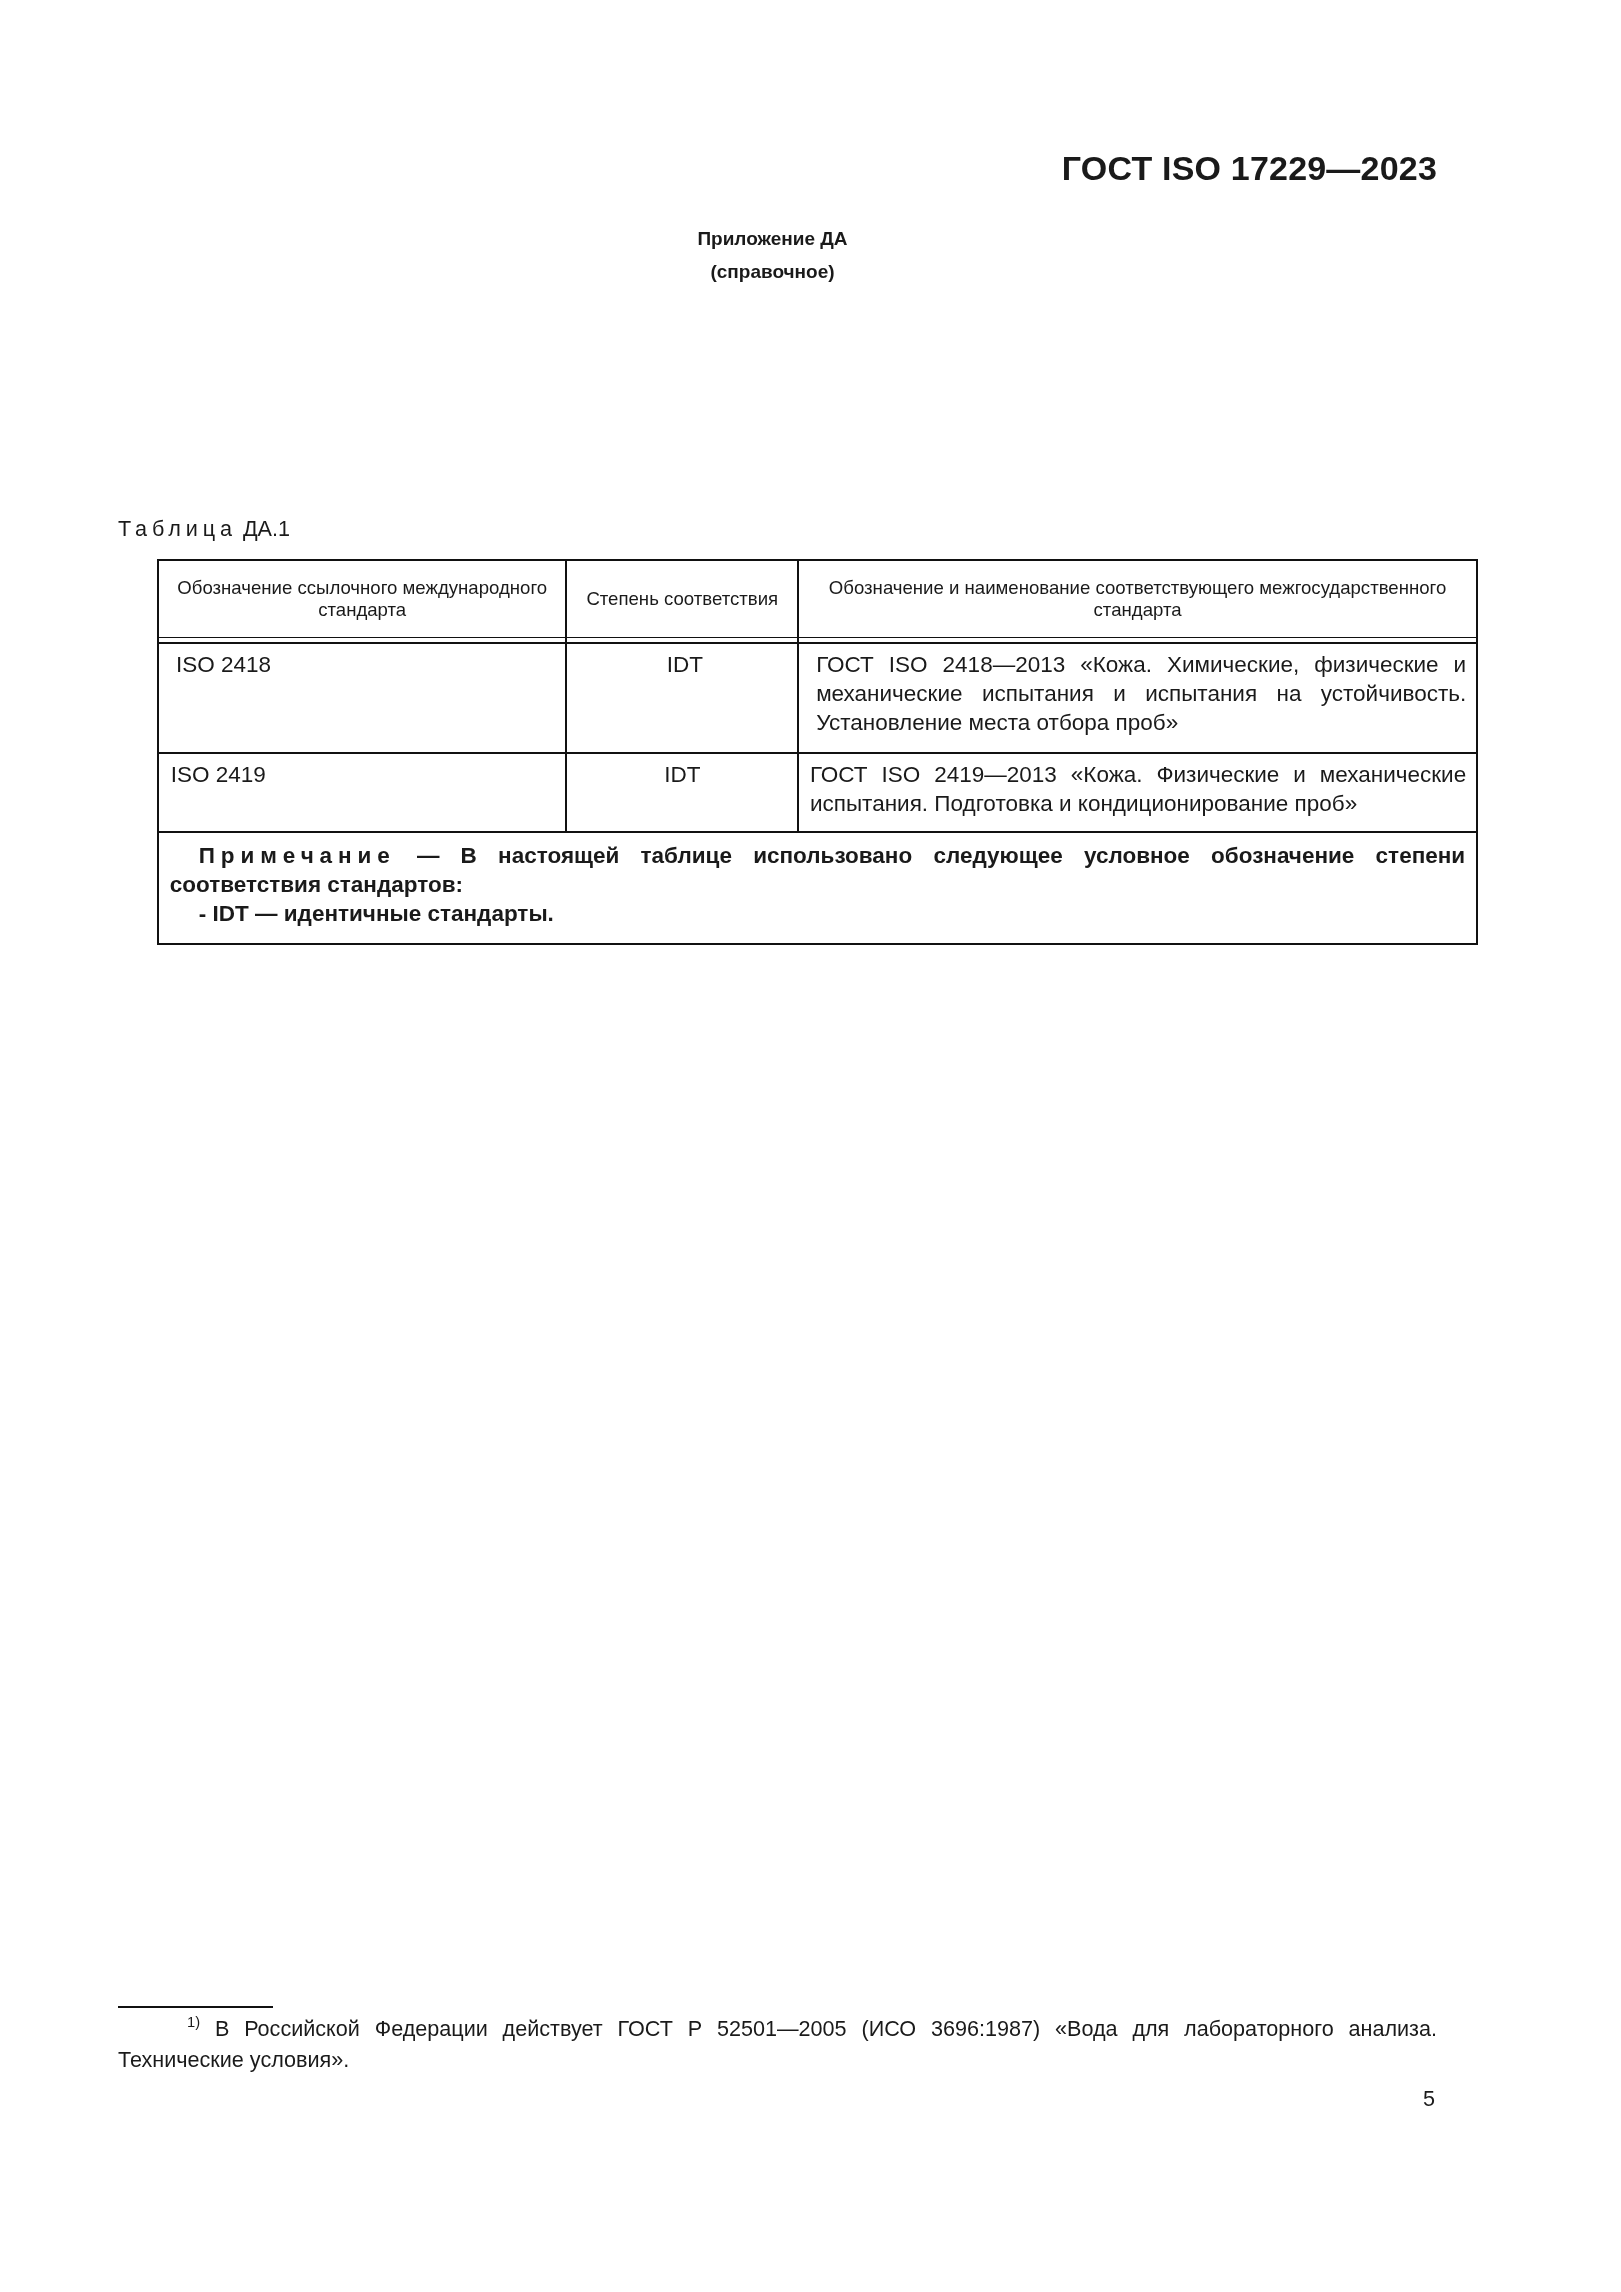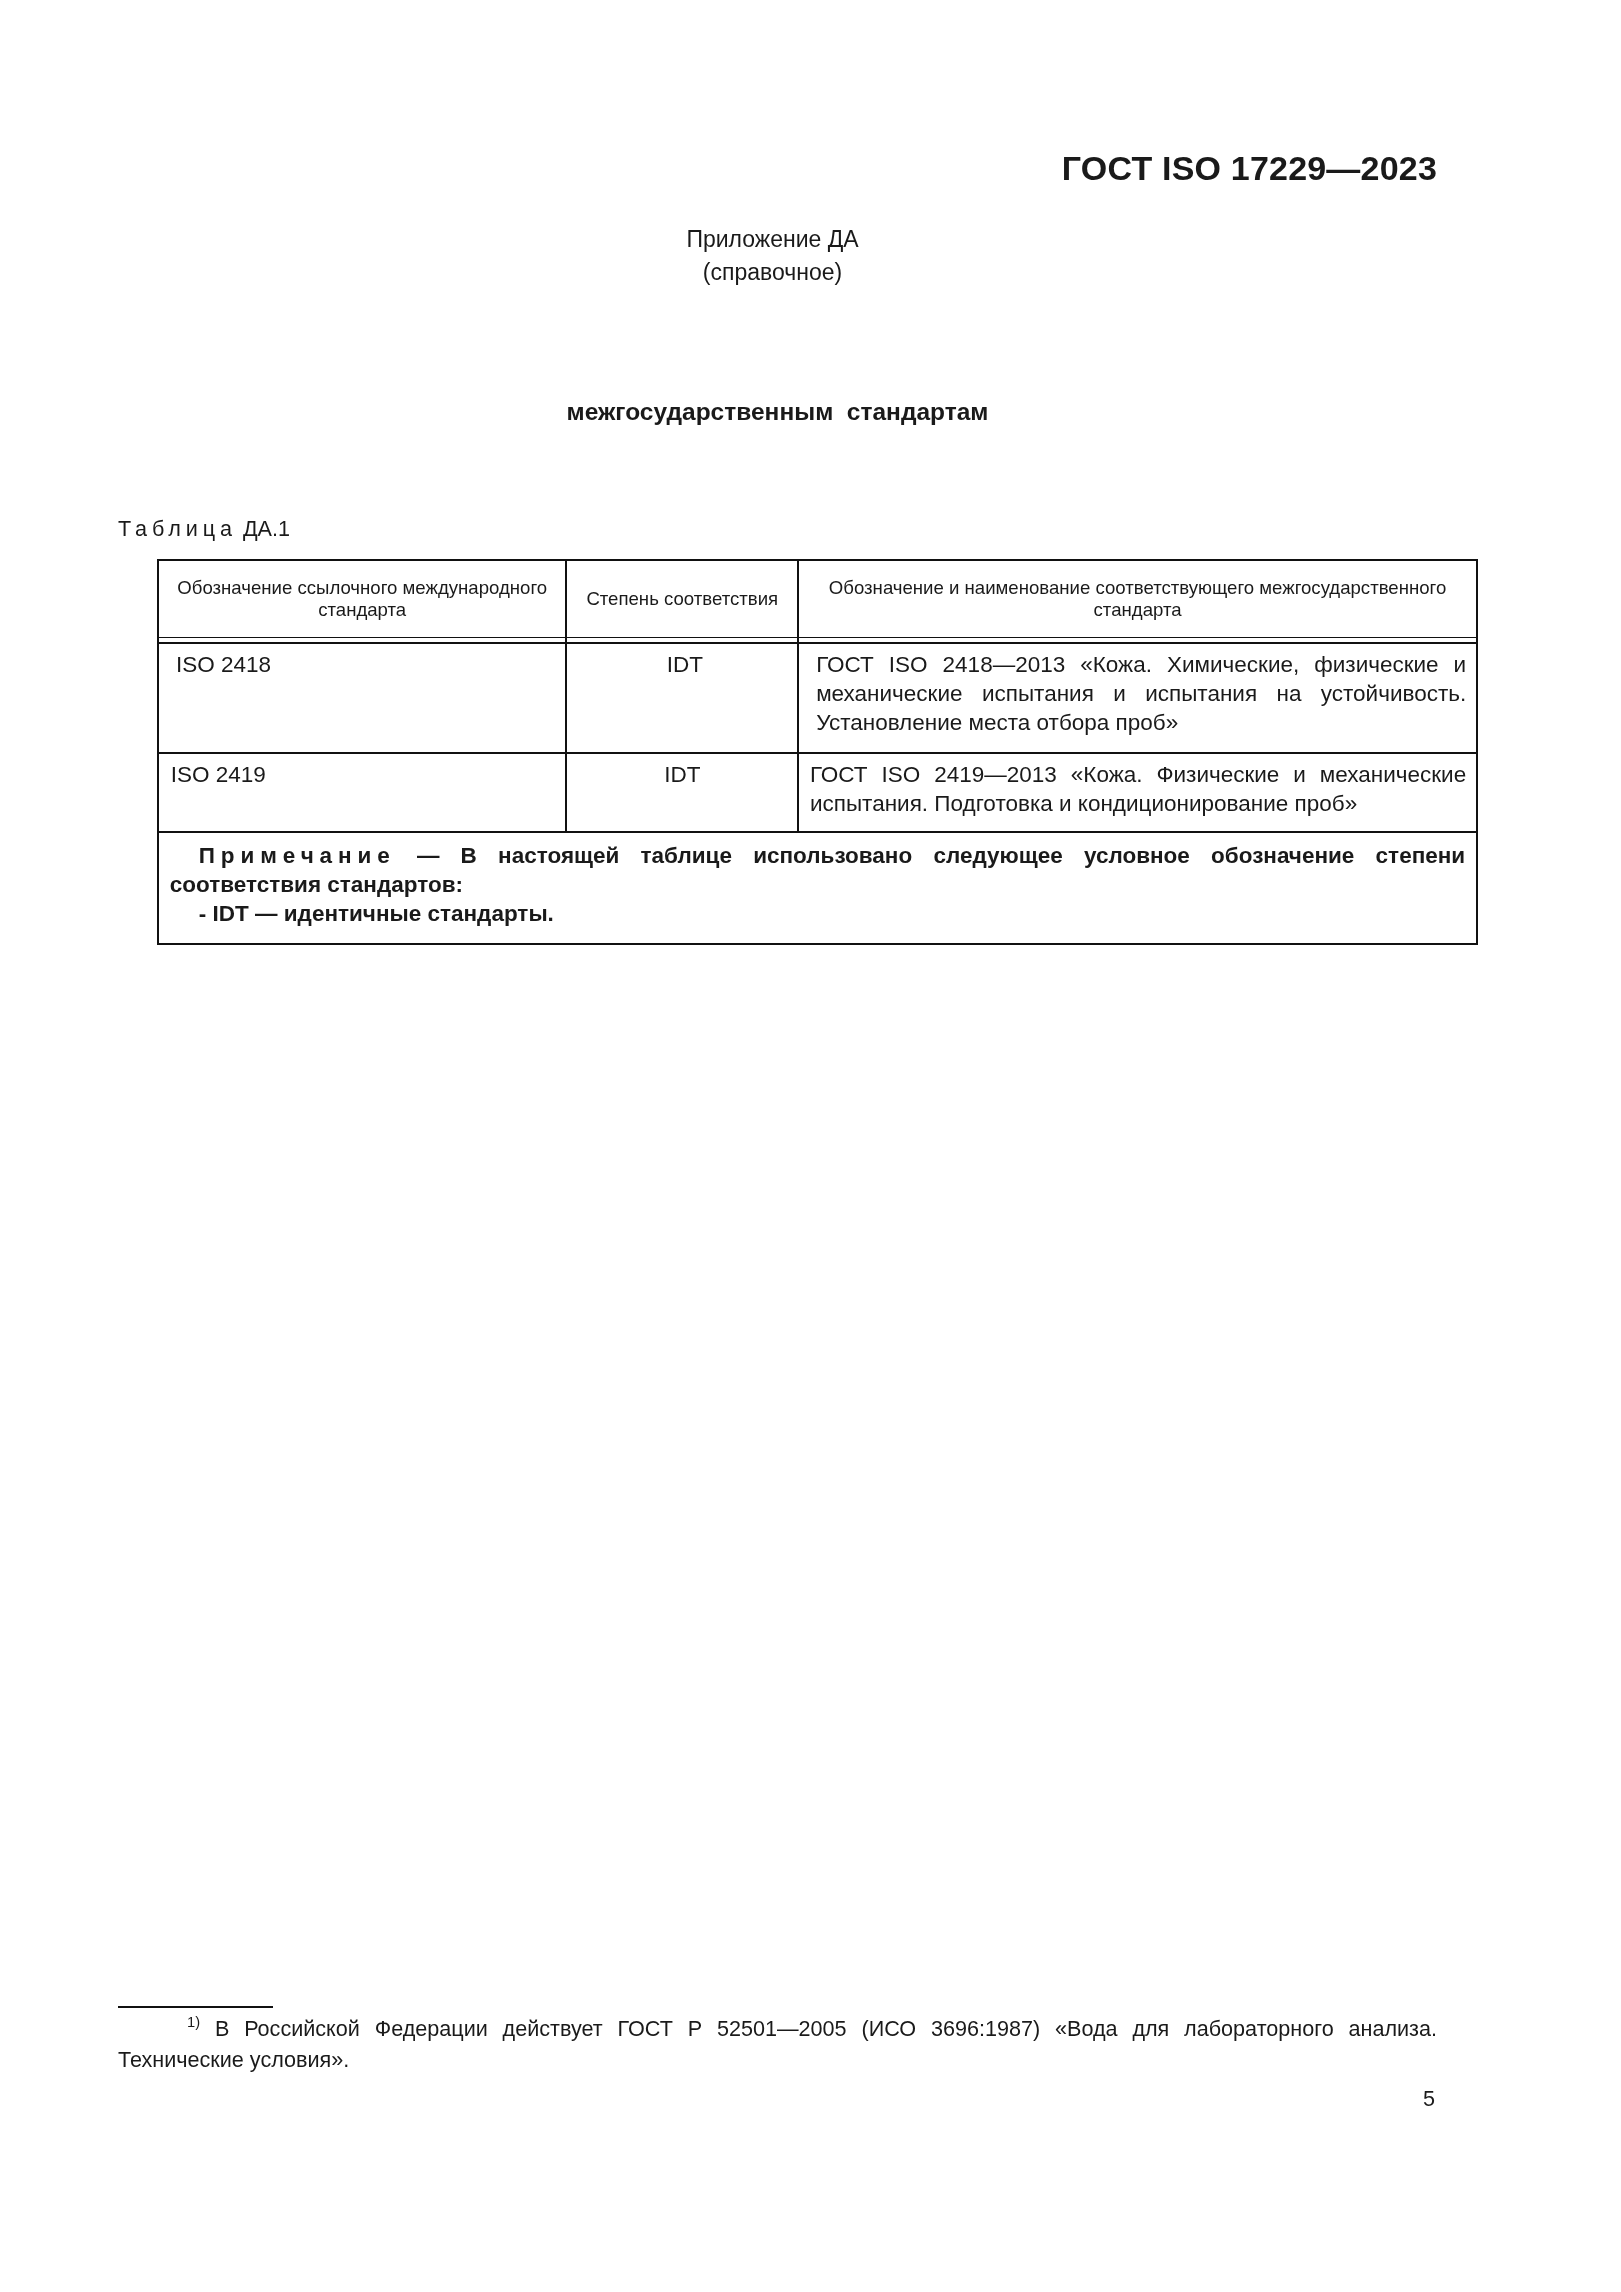--- a/index.html
+++ b/index.html
@@ -1,20 +1,20 @@
 <!DOCTYPE html>
 <html><head>
 <meta charset="utf-8">
 <style>
   html, body { margin: 0; padding: 0; background: #ffffff; }
   body { width: 1621px; height: 2293px; position: relative; overflow: hidden;
          font-family: "Liberation Sans", sans-serif; color: #1a1a1a; }
   .abs { position: absolute; }
   .doc-code { right: 184px; top: 149px; font-size: 34px; font-weight: bold; letter-spacing: 0.2px; }
-  .appendix { left: 0; width: 1545px; text-align: center; font-weight: normal; font-size: 23px; line-height: 32px; }
+  .appendix { left: 0; width: 1545px; text-align: center; font-weight: bold; font-size: 19px; line-height: 32px; }
   .appendix-1 { top: 223px; }
   .appendix-2 { top: 256px; }
   .title { left: 0; width: 1555px; text-align: center; font-weight: bold; font-size: 24.5px; line-height: 32px; top: 396px; }
   .table-caption { left: 118px; top: 516px; font-size: 21.6px; }
   .table-caption .spaced { letter-spacing: 4.9px; }
 
   table.ref { position: absolute; left: 117px; top: 559px; width: 1321px; border-collapse: collapse;
               font-size: 22.5px; line-height: 29px; margin-left: 40px; }
   table.ref td, table.ref th { border: 2.5px solid #111; vertical-align: top; }
   table.ref th { font-weight: normal; font-size: 18.6px; line-height: 22.5px; text-align: center;
@@ -40,21 +40,20 @@
 </style>
 </head>
 <body>
 
 <div class="abs doc-code">ГОСТ ISO 17229—2023</div>
 
 <div class="abs appendix appendix-1">Приложение ДА</div>
 <div class="abs appendix appendix-2">(справочное)</div>
 
 <div class="abs title">
-  <div style="white-space: pre;">межгосударственным  стандартам</div>
 </div>
 
 <div class="abs table-caption">
   <span class="spaced">Таблица</span>
   <span>ДА.1</span>
 </div>
 
 <table class="ref">
   <colgroup>
       <col class="c1">

